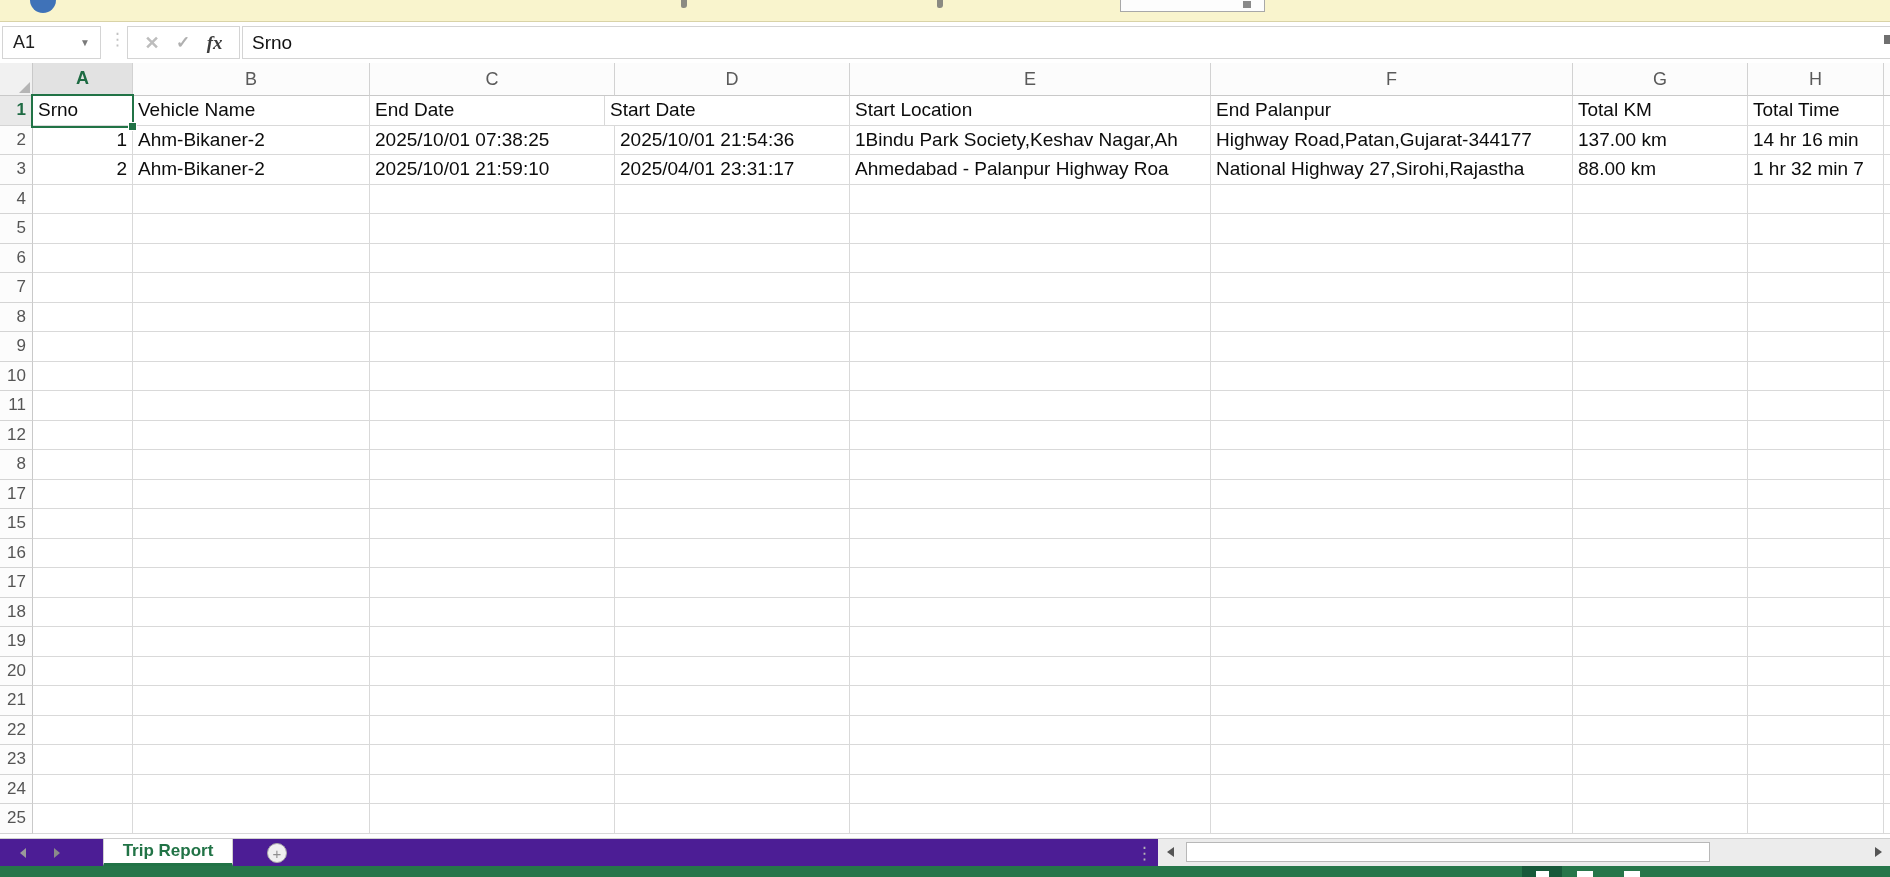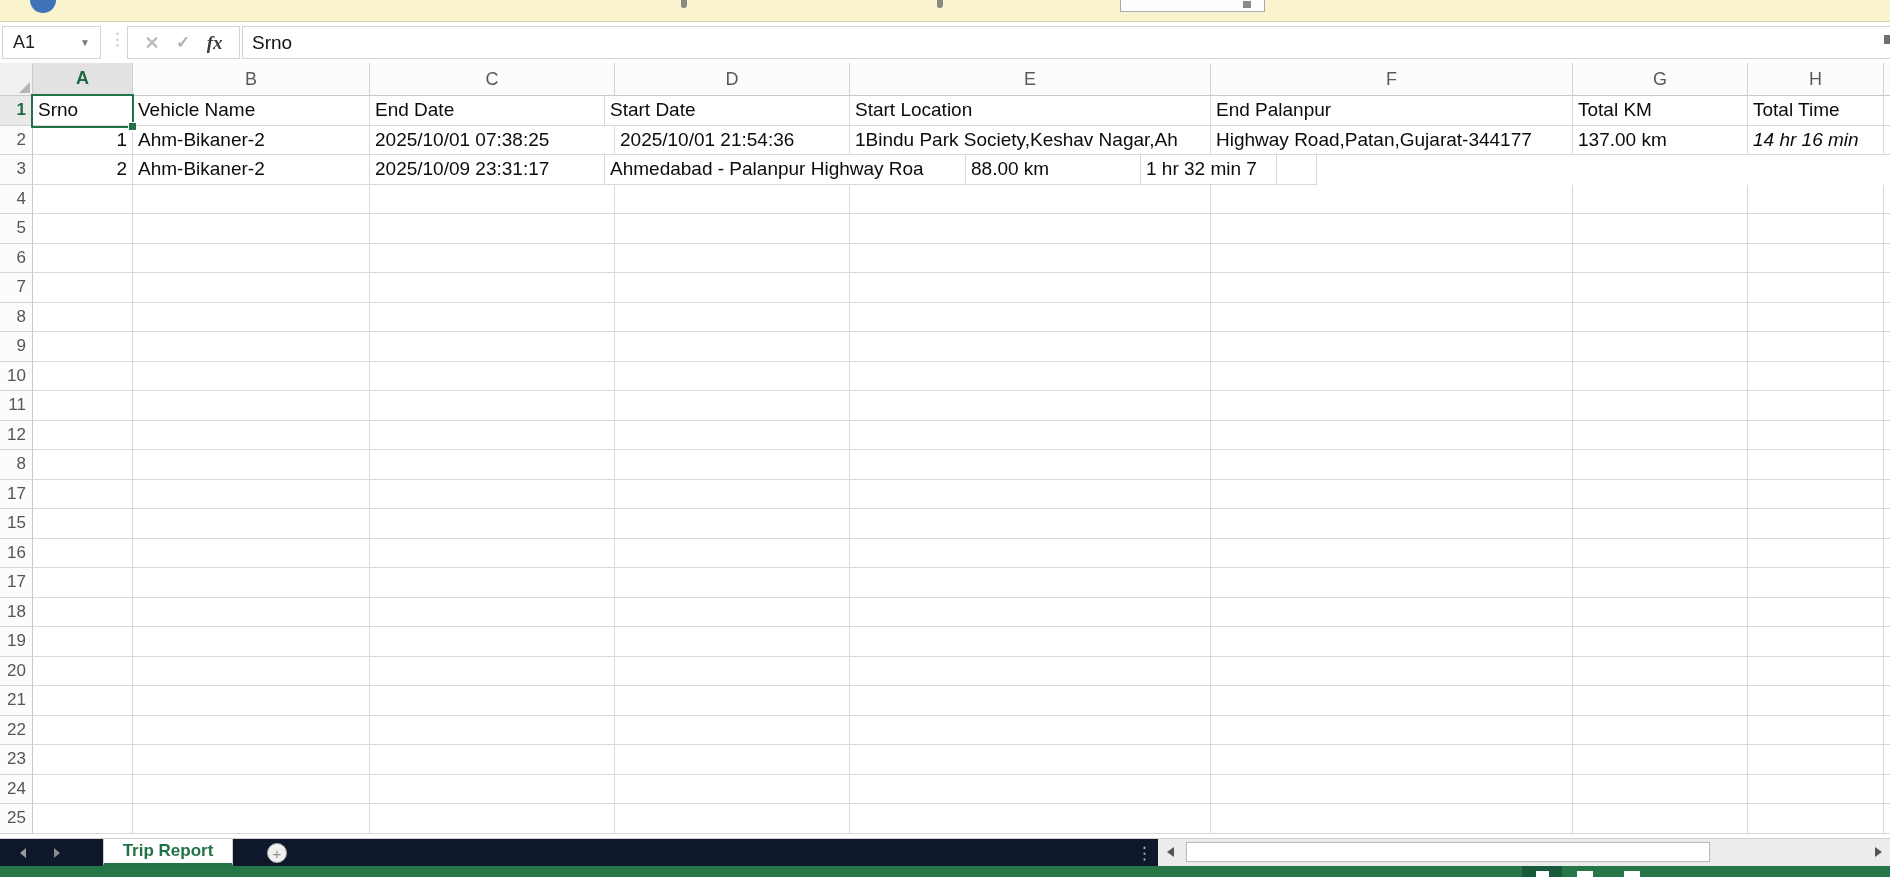--- a/index.html
+++ b/index.html
@@ -33,21 +33,21 @@
   .ch{box-sizing:border-box;border-right:1px solid #d2d2d2;border-bottom:1px solid #c9c9c9;background:#fcfcfc;color:#5a5a5a;font-size:18px;display:flex;align-items:center;justify-content:center;}
   .ch.sel{background:#e2e2e2;color:#1e6b43;font-weight:bold;border-bottom:2px solid #217346;}
   .grow{display:flex;height:29.5px;}
   .rh{width:33px;min-width:33px;box-sizing:border-box;background:#fcfcfc;border-right:1px solid #c9c9c9;border-bottom:1px solid #d4d4d4;color:#555;font-size:17px;display:flex;align-items:center;justify-content:flex-end;padding-right:6px;}
   .rh.sel{background:#e9e9e9;color:#1e6b43;font-weight:bold;}
   .cell{box-sizing:border-box;border-right:1px solid #d9d9d9;border-bottom:1px solid #d9d9d9;font-size:19px;color:#0c0c0c;display:flex;align-items:center;padding:0 5px;white-space:nowrap;overflow:hidden;}
   .cell.num{justify-content:flex-end;}
   .sel-overlay{position:absolute;left:31px;top:31px;width:103px;height:34px;border:2px solid #217346;box-sizing:border-box;pointer-events:none;}
   .sel-handle{position:absolute;right:-5px;bottom:-5px;width:7px;height:7px;background:#217346;border:1px solid #fff;}
   
-  .tab-bar{position:absolute;left:0;top:838px;width:1890px;height:28px;background:#0f172a;border-top:1px solid #cfcfcf;box-sizing:border-box;}
+  .tab-bar{position:absolute;left:0;top:838px;width:1890px;height:28px;background:#4c1d95;border-top:1px solid #cfcfcf;box-sizing:border-box;}
   .arr{position:absolute;top:9px;width:0;height:0;border-top:5px solid transparent;border-bottom:5px solid transparent;}
   .arr-l{left:20px;border-right:6px solid #9a9a9a;}
   .arr-r{left:54px;border-left:6px solid #8a8a8a;}
   .sheet-tab{position:absolute;left:103px;top:0;width:130px;height:27px;background:#fff;border-left:1px solid #d0d0d0;border-right:1px solid #d0d0d0;border-bottom:3px solid #217346;box-sizing:border-box;display:flex;align-items:center;justify-content:center;color:#217346;font-weight:bold;font-size:17px;}
   .add-sheet{position:absolute;left:267px;top:4px;width:20px;height:20px;border:1px solid #a8a8a8;border-radius:50%;box-sizing:border-box;color:#8f8f8f;display:flex;align-items:center;justify-content:center;font-size:15px;line-height:1;background:#f0f0f0;}
   .tbar-grip{position:absolute;left:1136px;top:4px;color:#b5b5b5;font-size:17px;}
   .hscroll{position:absolute;left:1158px;top:0;width:732px;height:27px;background:#ececec;}
   .hs-arr{position:absolute;top:8px;width:0;height:0;border-top:5px solid transparent;border-bottom:5px solid transparent;}
   .hs-left{left:9px;border-right:7px solid #555;}
   .hs-right{right:8px;border-left:7px solid #555;}
@@ -111,29 +111,31 @@
     </div>
     <div class="grow">
       <div class="rh">2</div>
       <div class="cell num" style="width: 100px; min-width: 100px;">1</div>
       <div class="cell" style="width: 237px; min-width: 237px;">Ahm-Bikaner-2</div>
       <div class="cell" style="width: 245px; min-width: 245px;">2025/10/01 07:38:25</div>
       <div class="cell" style="width: 235px; min-width: 235px;">2025/10/01 21:54:36</div>
       <div class="cell" style="width: 361px; min-width: 361px;">1Bindu Park Society,Keshav Nagar,Ah</div>
       <div class="cell" style="width: 362px; min-width: 362px;">Highway Road,Patan,Gujarat-344177</div>
       <div class="cell" style="width: 175px; min-width: 175px;">137.00 km</div>
-      <div class="cell" style="width: 136px; min-width: 136px; font-style: italic;">14 hr 16 min</div>
+      <div class="cell" style="width: 136px; min-width: 136px;">14 hr 16 min</div>
       <div class="cell" style="width: 40px; min-width: 40px;"></div>
     </div>
     <div class="grow">
       <div class="rh">3</div>
       <div class="cell num" style="width: 100px; min-width: 100px;">2</div>
       <div class="cell" style="width: 237px; min-width: 237px;">Ahm-Bikaner-2</div>
-      <div class="cell" style="width: 235px; min-width: 235px;">2025/10/09 23:31:17</div>
+      <div class="cell" style="width: 245px; min-width: 245px;">2025/10/01 21:59:10</div>
+      <div class="cell" style="width: 235px; min-width: 235px;">2025/04/01 23:31:17</div>
       <div class="cell" style="width: 361px; min-width: 361px;">Ahmedabad - Palanpur Highway Roa</div>
+      <div class="cell" style="width: 362px; min-width: 362px;">National Highway 27,Sirohi,Rajastha</div>
       <div class="cell" style="width: 175px; min-width: 175px;">88.00 km</div>
       <div class="cell" style="width: 136px; min-width: 136px;">1 hr 32 min 7</div>
       <div class="cell" style="width: 40px; min-width: 40px;"></div>
     </div>
     <div class="grow">
       <div class="rh">4</div>
       <div class="cell" style="width: 100px; min-width: 100px;"></div>
       <div class="cell" style="width: 237px; min-width: 237px;"></div>
       <div class="cell" style="width: 245px; min-width: 245px;"></div>
       <div class="cell" style="width: 235px; min-width: 235px;"></div>

